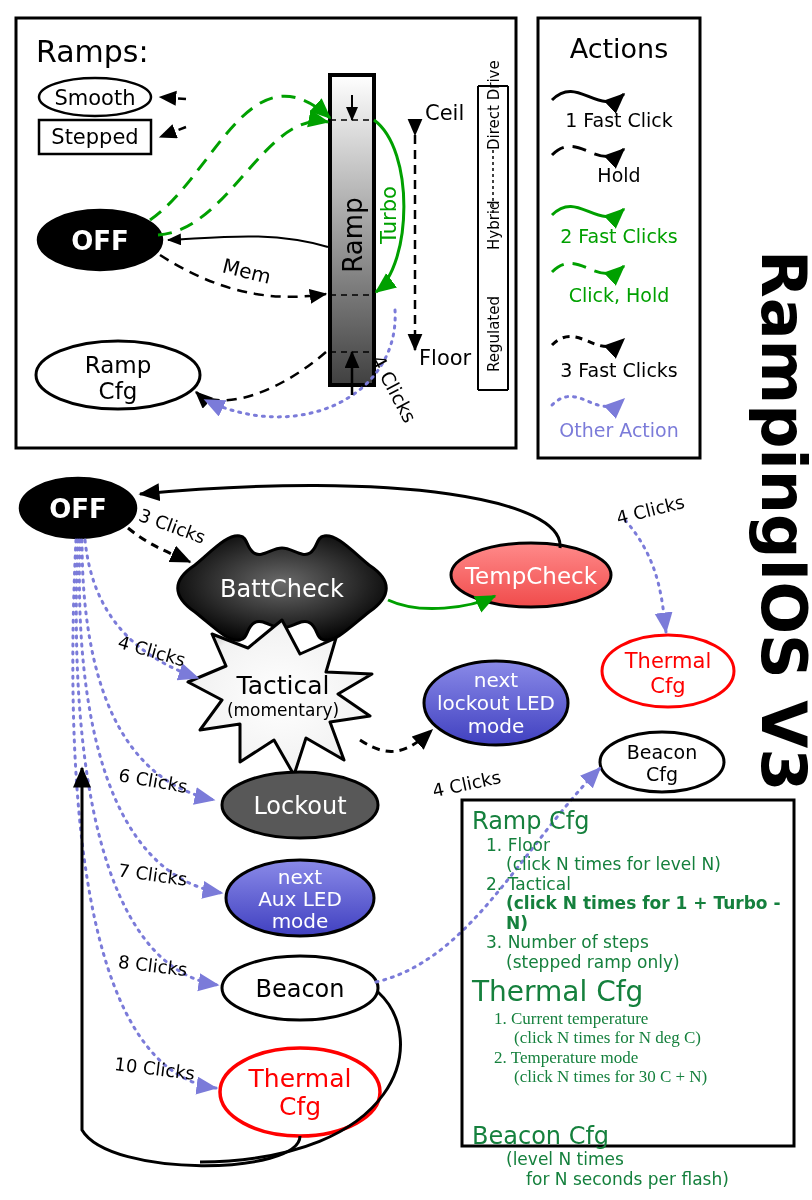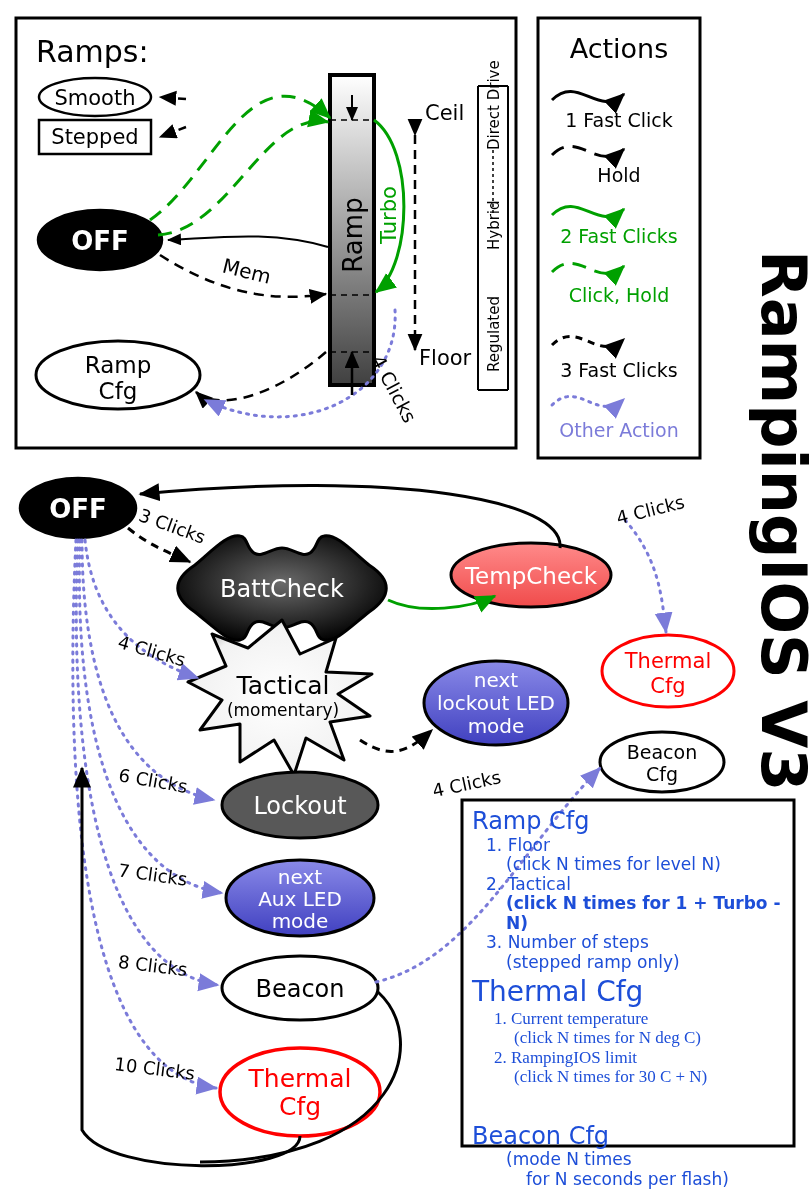--- a/index.html
+++ b/index.html
@@ -266,43 +266,43 @@
   <path d="M376,982 C470,960 520,850 600,768" stroke="#7b7bd9" stroke-width="3" fill="none" stroke-dasharray="2,6" stroke-linecap="round" marker-end="url(#ah-purple)"></path>
   <text transform="translate(468,790) rotate(-12)" x="0" y="0" font-size="18" text-anchor="middle" fill="#000">4 Clicks</text>
 
   <path d="M560,548 C565,500 400,470 140,494" stroke="#000" stroke-width="3" fill="none" marker-end="url(#ah-black)"></path>
   <path d="M300,1136 C300,1175 110,1178 82,1130 L82,768" stroke="#000" stroke-width="3" fill="none" marker-end="url(#ah-black)"></path>
   <path d="M378,992 C430,1040 400,1160 200,1162" stroke="#000" stroke-width="3" fill="none"></path>
 
   <rect x="462" y="800" width="332" height="346" class="panel-border"></rect>
 </svg>
 
-<div id="config-box" style="position:absolute;left:472px;top:808px;width:314px;height:330px;font-size:17px;color:#1d4ed8;line-height:1.15;">
+<div id="config-box" style="position:absolute;left:472px;top:808px;width:314px;height:330px;font-size:17px;color:#15803d;line-height:1.15;">
   <div>
     <div style="font-size:24px;">Ramp Cfg</div>
     <div style="margin-left:14px;">
       <div><span>1.</span> <span>Floor</span></div>
       <div style="margin-left:20px;">(click N times for level N)</div>
       <div><span>2.</span> <span>Tactical</span></div>
       <div style="margin-left:20px;font-weight:bold;">(click N times for 1 + Turbo - N)</div>
       <div><span>3.</span> <span>Number of steps</span></div>
       <div style="margin-left:20px;">(stepped ramp only)</div>
     </div>
   </div>
   <div style="margin-top:4px;">
     <div style="font-size:28px;">Thermal Cfg</div>
     <div style="margin-left:22px;font-family:Liberation Serif, serif;">
       <div><span>1.</span> <span>Current temperature</span></div>
       <div style="margin-left:20px;">(click N times for N deg C)</div>
-      <div><span>2.</span> <span>RampingIOS limit</span></div>
+      <div><span>2.</span> <span>Temperature mode</span></div>
       <div style="margin-left:20px;">(click N times for 30 C + N)</div>
     </div>
   </div>
   <div style="margin-top:4px;">
     <div style="font-size:24px;margin-top:36px;">Beacon Cfg</div>
     <div style="margin-left:14px;">
-      <div style="margin-left:20px;">(mode N times</div>
+      <div style="margin-left:20px;">(level N times</div>
       <div style="margin-left:40px;">for N seconds per flash)</div>
     </div>
   </div>
 </div>
 
 </div>
 
 </body></html>

